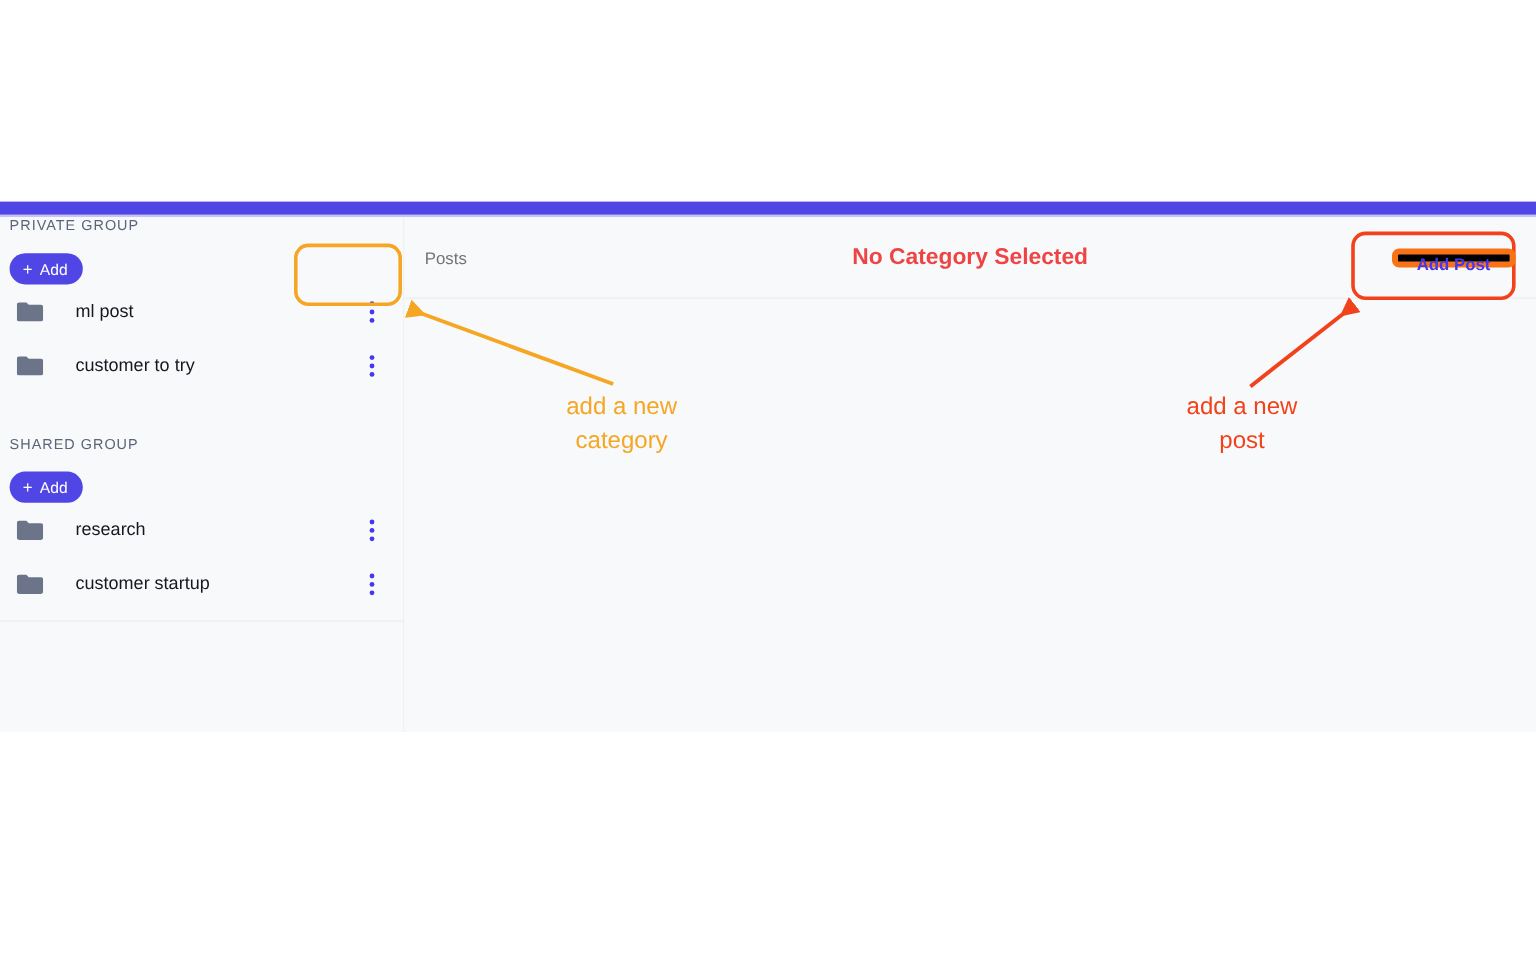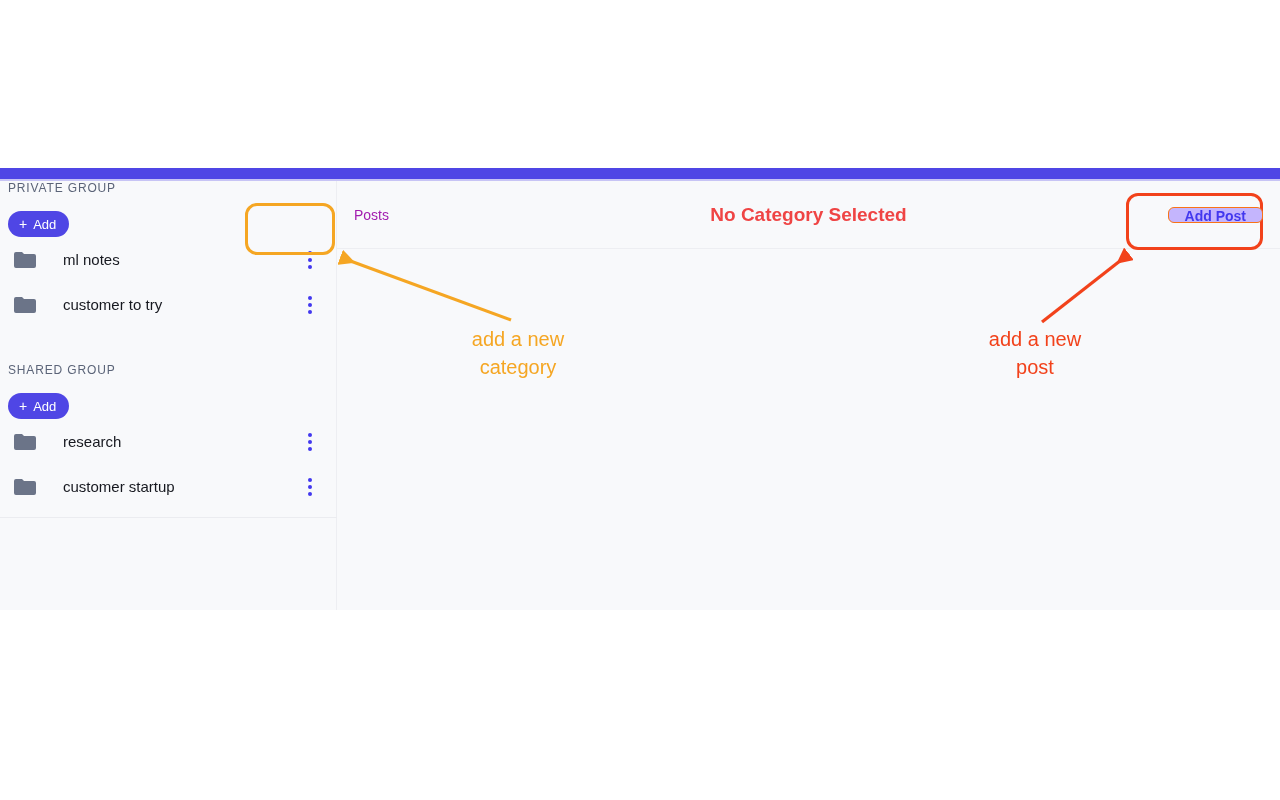--- a/index.html
+++ b/index.html
@@ -149,41 +149,41 @@
   #main-header {
     position: relative;
     height: 68px;
     border-bottom: 1px solid #edeef2;
     display: flex;
     align-items: center;
     padding: 0 17px 0 17px;
   }
   #posts-label {
     font-size: 14px;
-    color: #a21caf;
+    color: #737373;
     white-space: nowrap;
   }
   #page-title {
     position: absolute;
     left: 0; right: 0;
     top: 50%;
     transform: translateY(-50%);
     text-align: center;
     font-size: 19px;
     font-weight: bold;
     color: #ef4444;
     pointer-events: none;
   }
   #main-header-spacer { flex: 1 1 auto; }
 
   #add-post-button {
     position: relative;
     z-index: 2;
-    background: #c4b5fd;
-    border: 1px solid #f97316;
+    background: #000000;
+    border: 5px solid #f97316;
     border-radius: 6px;
     color: #4338ef;
     font-weight: bold;
     font-size: 14px;
     font-family: "Liberation Sans", sans-serif;
     height: 16px;
     padding: 0 16px;
     cursor: pointer;
     white-space: nowrap;
   }
@@ -258,21 +258,21 @@
       <button class="add-pill">
         <span class="plus">+</span>
         <span>Add</span>
       </button>
     </div>
 
     <div class="cat-row">
       <svg class="folder-icon" viewBox="0 0 22 17">
         <path d="M0 3a2 2 0 0 1 2-2h6l2 2h10a2 2 0 0 1 2 2v10a2 2 0 0 1-2 2H2a2 2 0 0 1-2-2V3z" fill="#6b7488"></path>
       </svg>
-      <span class="cat-label">ml notes</span>
+      <span class="cat-label">ml post</span>
       <span class="cat-spacer"></span>
       <span class="kebab">
           <i></i>
           <i></i>
           <i></i>
         </span>
     </div>
 
     <div class="cat-row">
       <svg class="folder-icon" viewBox="0 0 22 17">

